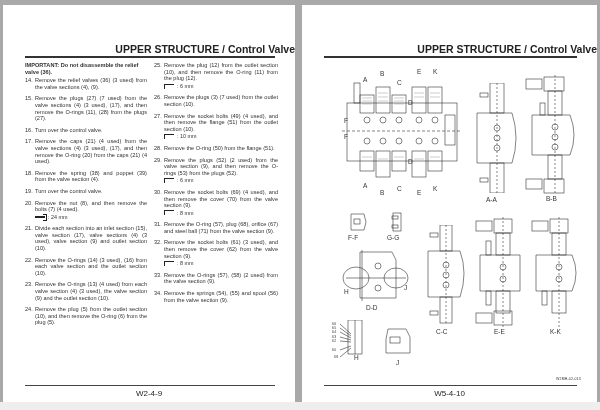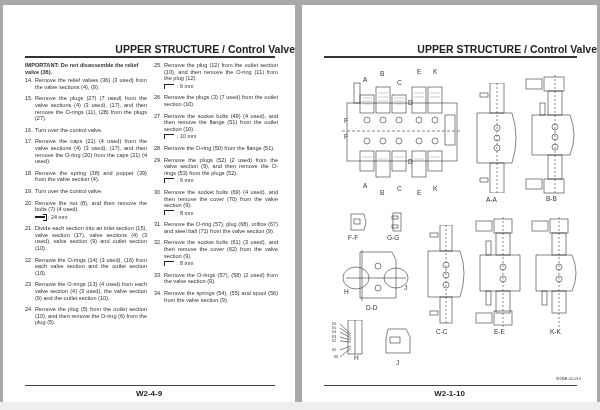--- a/index.html
+++ b/index.html
@@ -4,21 +4,21 @@
 <style>
   html,body{margin:0;padding:0;}
   body{width:600px;height:410px;background:#a9a9a9;position:relative;overflow:hidden;font-family:"Liberation Sans",sans-serif;color:#222;}
   .page{position:absolute;top:5px;background:#fff;height:400px;box-sizing:border-box;}
   #left-page{left:3px;width:292px;}
   #right-page{left:302px;width:295px;}
   .bottom-strip{position:absolute;left:0;right:0;bottom:0;height:8px;background:#eeeeee;}
   .title{position:absolute;top:38px;left:0;right:0;text-align:right;font-weight:bold;font-size:10.5px;color:#222;}
   .title-rule{position:absolute;top:51px;left:22px;right:20px;height:2px;background:#333;}
   .foot-rule{position:absolute;top:380px;left:22px;right:20px;height:1px;background:#444;}
-  .page-num{position:absolute;top:384px;left:0;right:0;text-align:center;font-weight:bold;font-size:8px;}
+  .page-num{position:absolute;top:384px;left:0;right:0;text-align:center;font-weight:normal;font-size:8px;}
   .col{position:absolute;top:57px;font-size:5.6px;line-height:6.6px;color:#333;}
   .col.l{left:22px;width:122px;}
   .col.r{left:151px;width:124px;}
   .step{display:flex;margin-bottom:5px;}
   .step .n{width:10px;flex:0 0 10px;}
   .step .t{flex:1;text-align:justify;}
   .important{margin-bottom:2px;}
   .important b{font-weight:bold;}
   .tool{display:flex;align-items:center;gap:3px;margin:1px 0 0 10px;font-size:5.4px;}
   .socket{display:inline-block;width:9px;height:4px;border-top:1.4px solid #222;border-left:1.4px solid #222;}
@@ -432,16 +432,16 @@
         <path d="M6 2 H24 L28 10 V26 H4 V12 Z"></path>
           <rect x="8" y="10" width="10" height="6"></rect>
       </g>
     </svg>
     <span class="lbl" style="left:14px;top:32px;">J</span>
   </div>
 
   <span class="code" style="left:254px;top:372px;">W2MH-02-013</span>
 
   <div class="foot-rule"></div>
-  <div class="page-num">W2-1-10</div>
+  <div class="page-num">W5-4-10</div>
 </div>
 
 <div class="bottom-strip"></div>
 
 </body></html>

